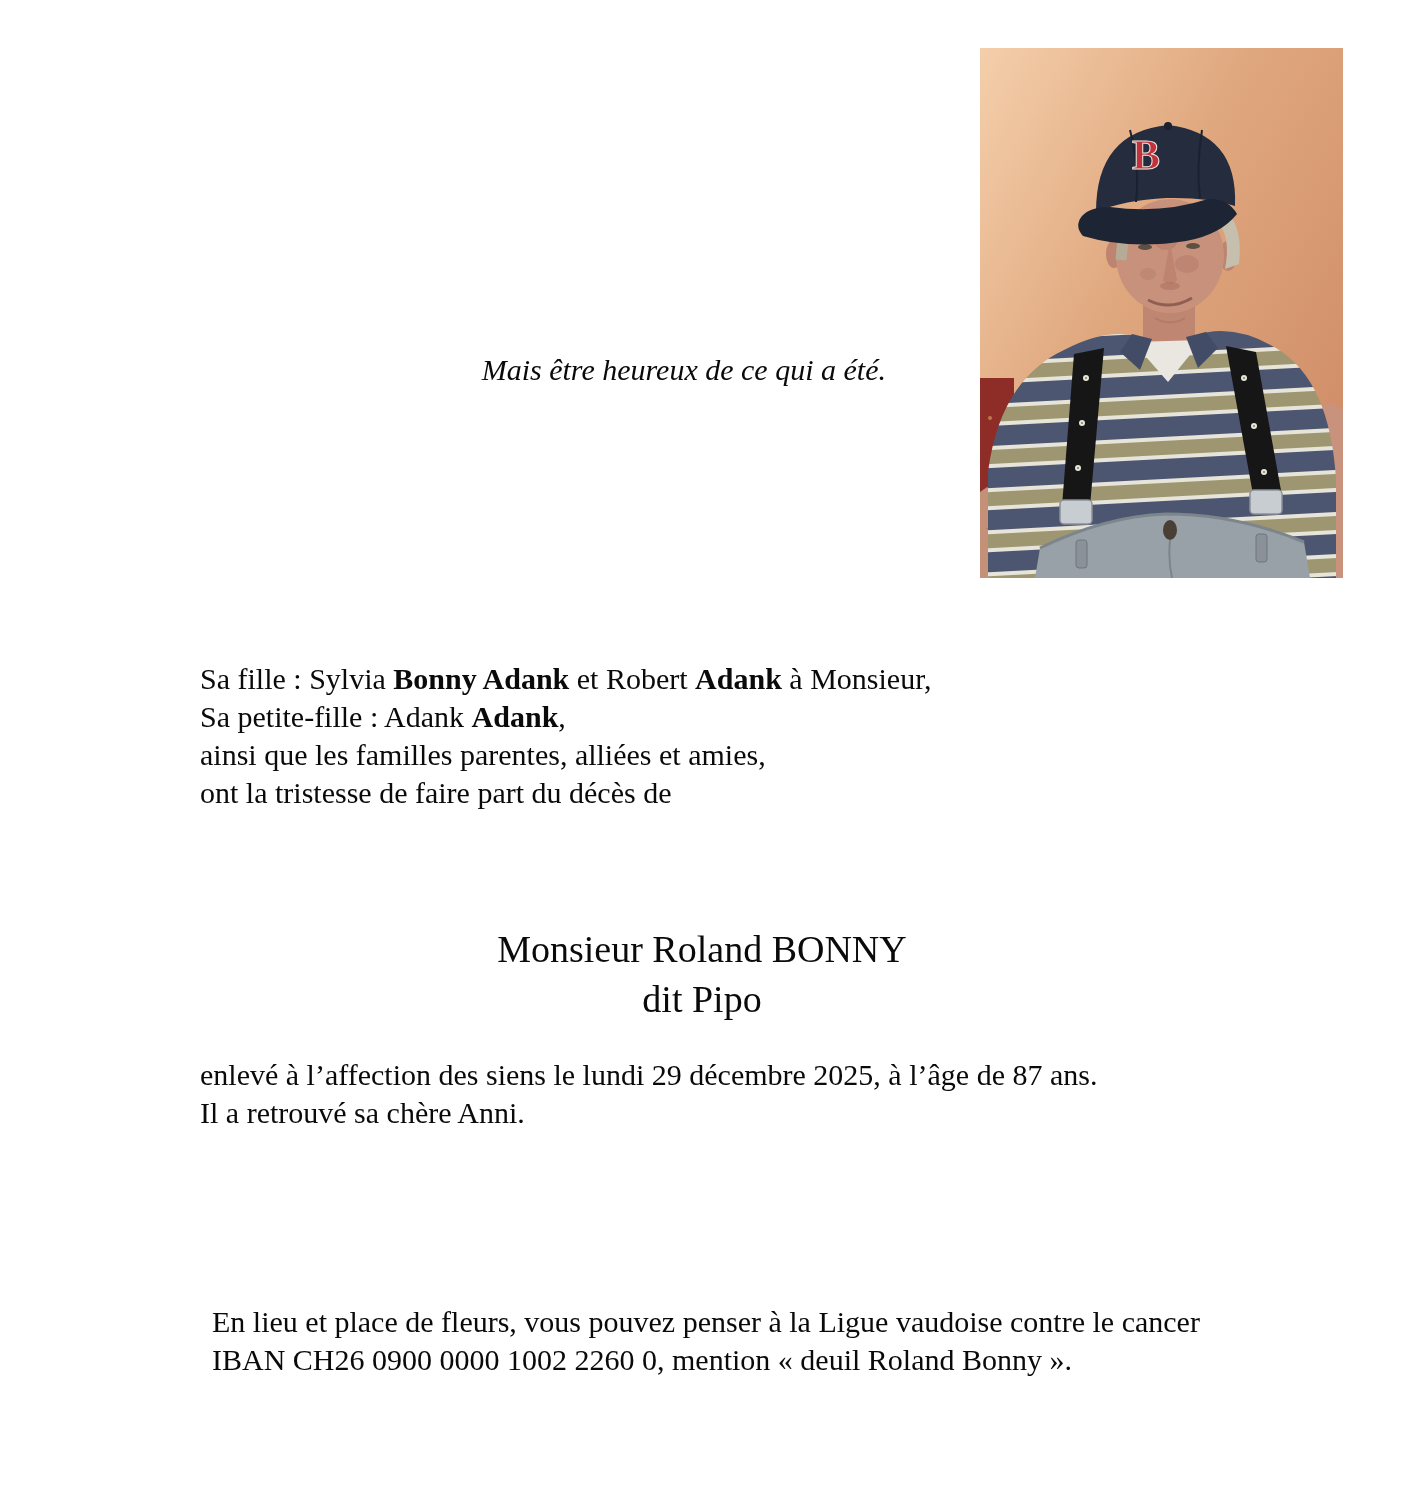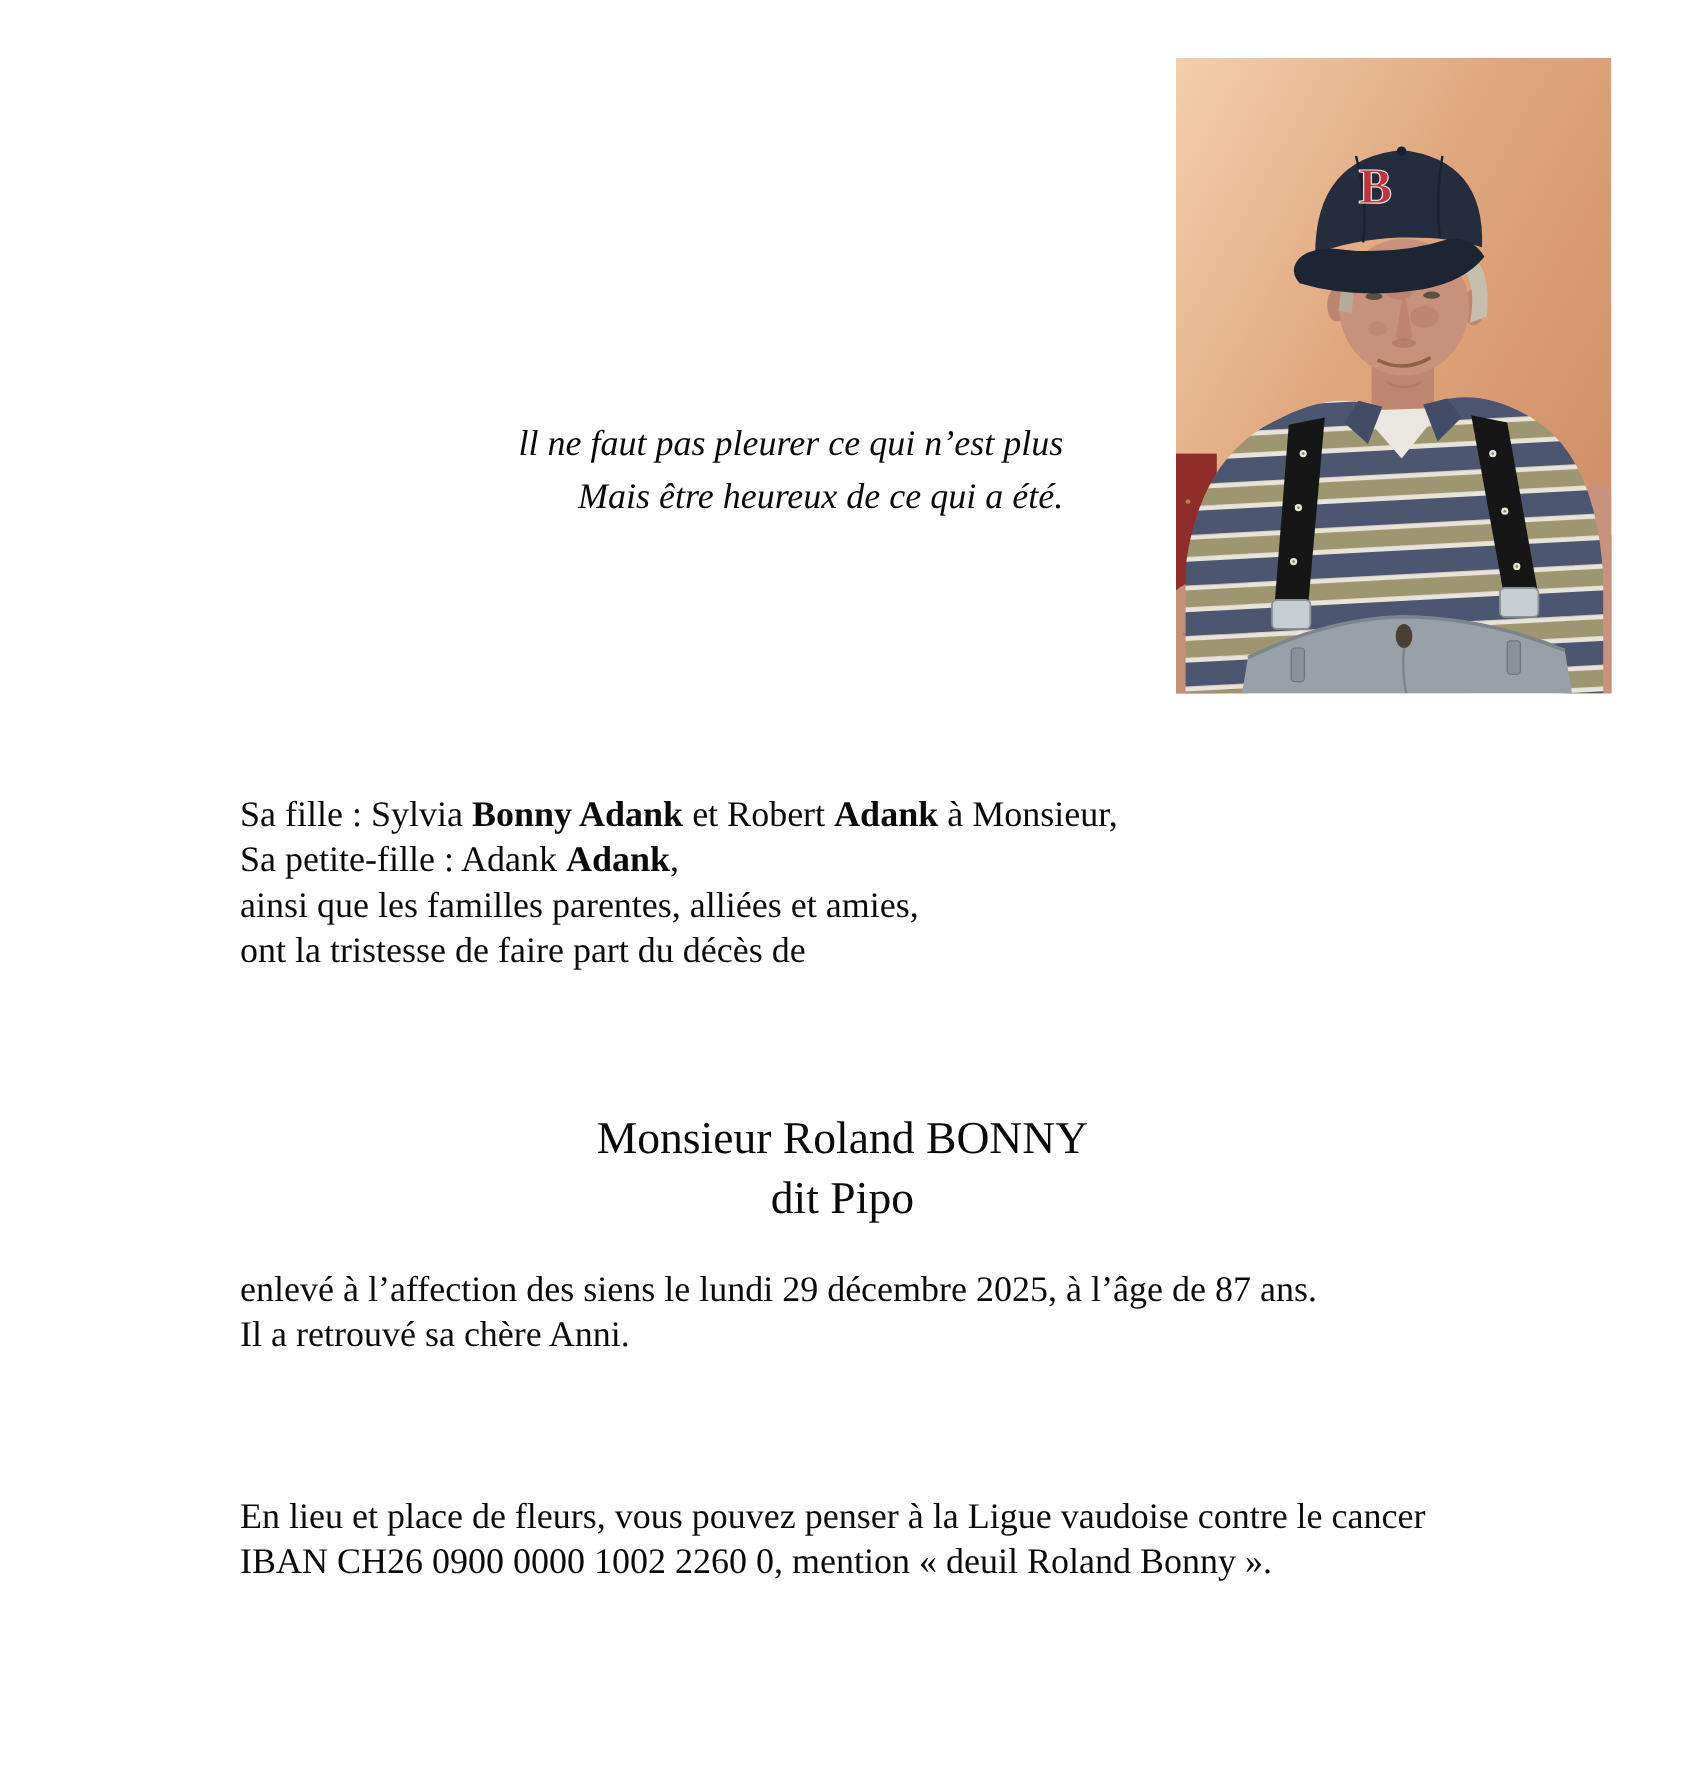--- a/index.html
+++ b/index.html
@@ -28,21 +28,21 @@
     text-align:center;
     font-size:38px;line-height:50px;
   }
   .name-block .deceased-name{font-weight:normal;}
   .para{
     left:200px;width:1130px;
     font-size:30px;line-height:38px;
   }
   .p-death{top:1056px;}
   .p-ceremony{top:1172px;}
-  .p-donation{top:1245px;}
+  .p-donation{top:1303px;margin-left:12px;}
   .p-address{top:1398px;}
   .line{display:block;white-space:nowrap;}
   b{font-weight:bold;}
   .photo{
     top:48px;left:980px;width:363px;height:530px;
     overflow:hidden;
   }
   .photo svg{display:block;width:100%;height:100%;}
 </style>
 </head>
@@ -165,21 +165,20 @@
         <path d="M116,164 Q116,84 188,77 Q258,85 255,158 Q228,149 186,150 Q144,152 116,164 Z" fill="#242c3d"></path>
         <path d="M150,82 Q160,120 156,154 M222,82 Q216,120 220,150" stroke="#1a2130" stroke-width="2" fill="none"></path>
         <circle cx="188" cy="78" r="4" fill="#1a2130"></circle>
         <path d="M102,168 Q94,178 103,188 Q150,202 206,193 Q240,187 257,166 Q248,150 228,151 Q182,166 130,159 Q110,159 102,168 Z" fill="#1d2534"></path>
         <text x="166" y="121" text-anchor="middle" font-family="Liberation Serif, serif" font-size="42" font-weight="bold" fill="#c4313e" stroke="#e8e4da" stroke-width="1">B</text>
       </g>
     </svg>
   </div>
 
   <div class="abs quote">
-    <span class="line">ll ne faut pas pleurer ce qui n’est plus</span>
     <span class="line">Mais être heureux de ce qui a été.</span>
   </div>
 
   <div class="abs family">
     <span class="line">
       <span>Sa fille : Sylvia </span><b>Bonny Adank</b><span> et Robert </span><b>Adank</b><span> à Monsieur,</span>
     </span>
     <span class="line">
       <span>Sa petite-fille : Adank </span><b>Adank</b><span>,</span>
     </span>

